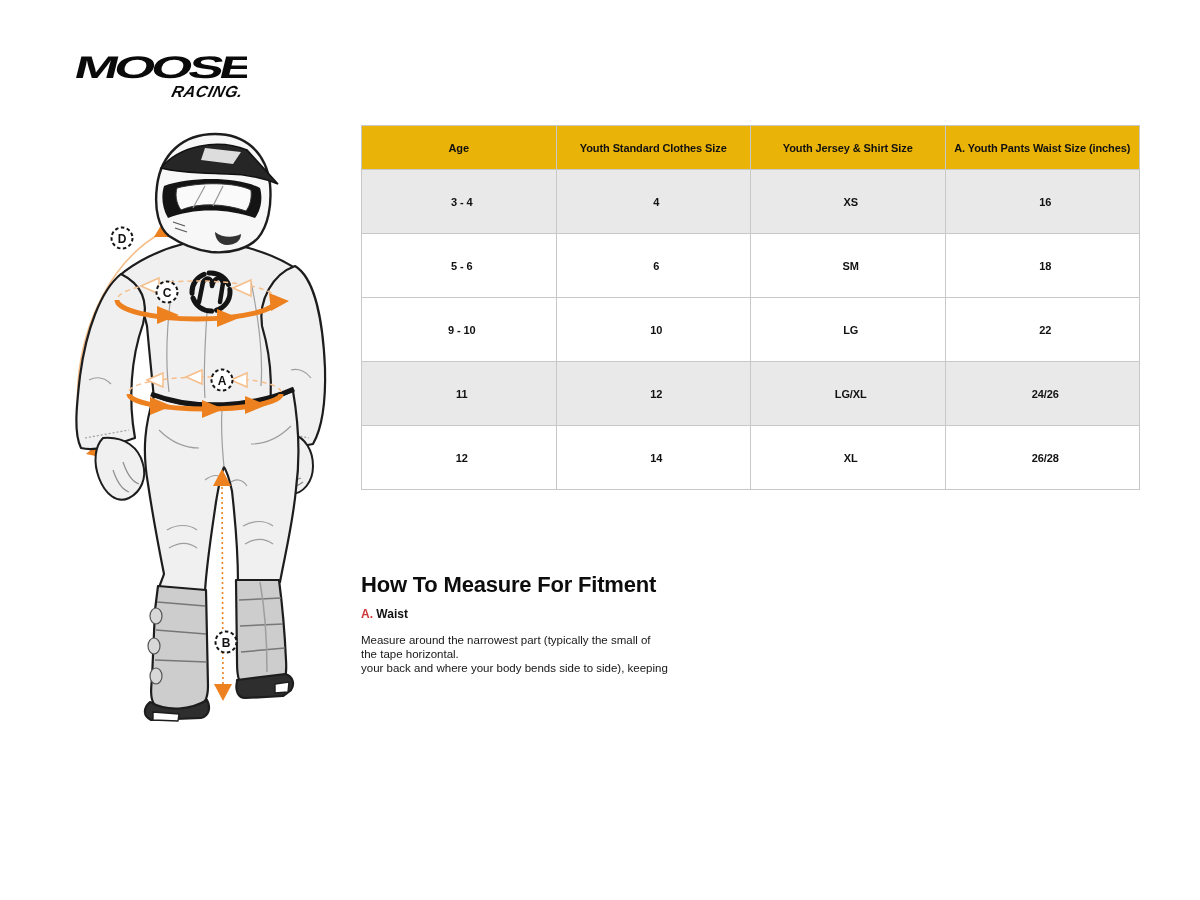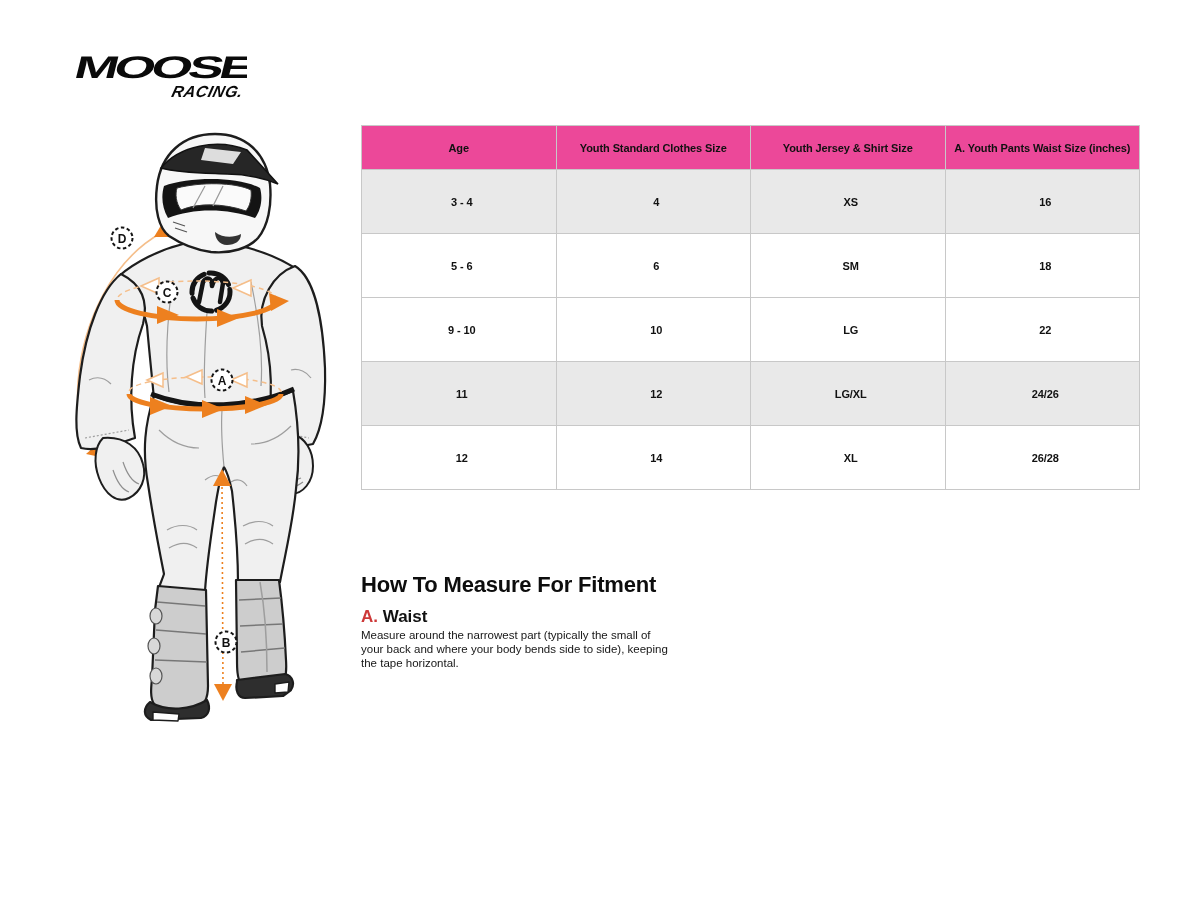--- a/index.html
+++ b/index.html
@@ -9,31 +9,31 @@
   
   .logo { position:absolute; left:57px; top:52px; width:190px; height:52px; }
 
   
   .figure { position:absolute; left:55px; top:130px; width:285px; height:605px; }
 
   
   .chart-title { position:absolute; left:361px; top:89px; font-size:17.5px; font-weight:bold; letter-spacing:-0.2px; color:#0d0d0d; }
   .size-table { position:absolute; left:361px; top:125px; width:779px; border-collapse:collapse; table-layout:fixed; }
   .size-table th, .size-table td { border:1px solid #c8c8c8; text-align:center; vertical-align:middle; letter-spacing:-0.1px; }
-  .size-table th { height:44px; background:#ec4899; font-size:11px; font-weight:bold; }
+  .size-table th { height:44px; background:#eab308; font-size:11px; font-weight:bold; }
   .size-table td { height:64px; background:#ffffff; font-size:11px; font-weight:bold;padding-left:6px; }
   .size-table tr.alt td { background:#e9e9e9; }
 
   
   .measure { position:absolute; left:361px; top:572px; width:320px; }
   .measure-title { font-size:22px; font-weight:bold; letter-spacing:-0.2px; color:#0d0d0d; }
   .measure-item { margin-top:9px; }
-  .measure-label { font-size:17px; font-weight:bold; }
+  .measure-label { font-size:12px; font-weight:bold; }
   .measure-letter { color:#cd3838; }
-  .measure-desc { margin-top:1px; font-size:11.5px; line-height:14px; color:#161616; }
+  .measure-desc { margin-top:12px; font-size:11.5px; line-height:14px; color:#161616; }
 
   
   .footer { position:absolute; left:57px; top:817px; font-size:11px; font-weight:bold; line-height:13px; color:#0d0d0d; }
 </style>
 </head>
 <body>
 
 <div id="canvas">
 
   <svg class="logo" viewBox="0 0 190 52">
@@ -230,20 +230,20 @@
 
   <div class="measure">
     <div class="measure-title">How To Measure For Fitment</div>
     <div class="measure-item">
       <div class="measure-label">
         <span class="measure-letter">A.</span>
         <span>Waist</span>
       </div>
       <div class="measure-desc">
         <div>Measure around the narrowest part (typically the small of</div>
+        <div>the tape horizontal.</div>
         <div>your back and where your body bends side to side), keeping</div>
-        <div>the tape horizontal.</div>
       </div>
     </div>
   </div>
 
 
 </div>
 
 </body></html>

